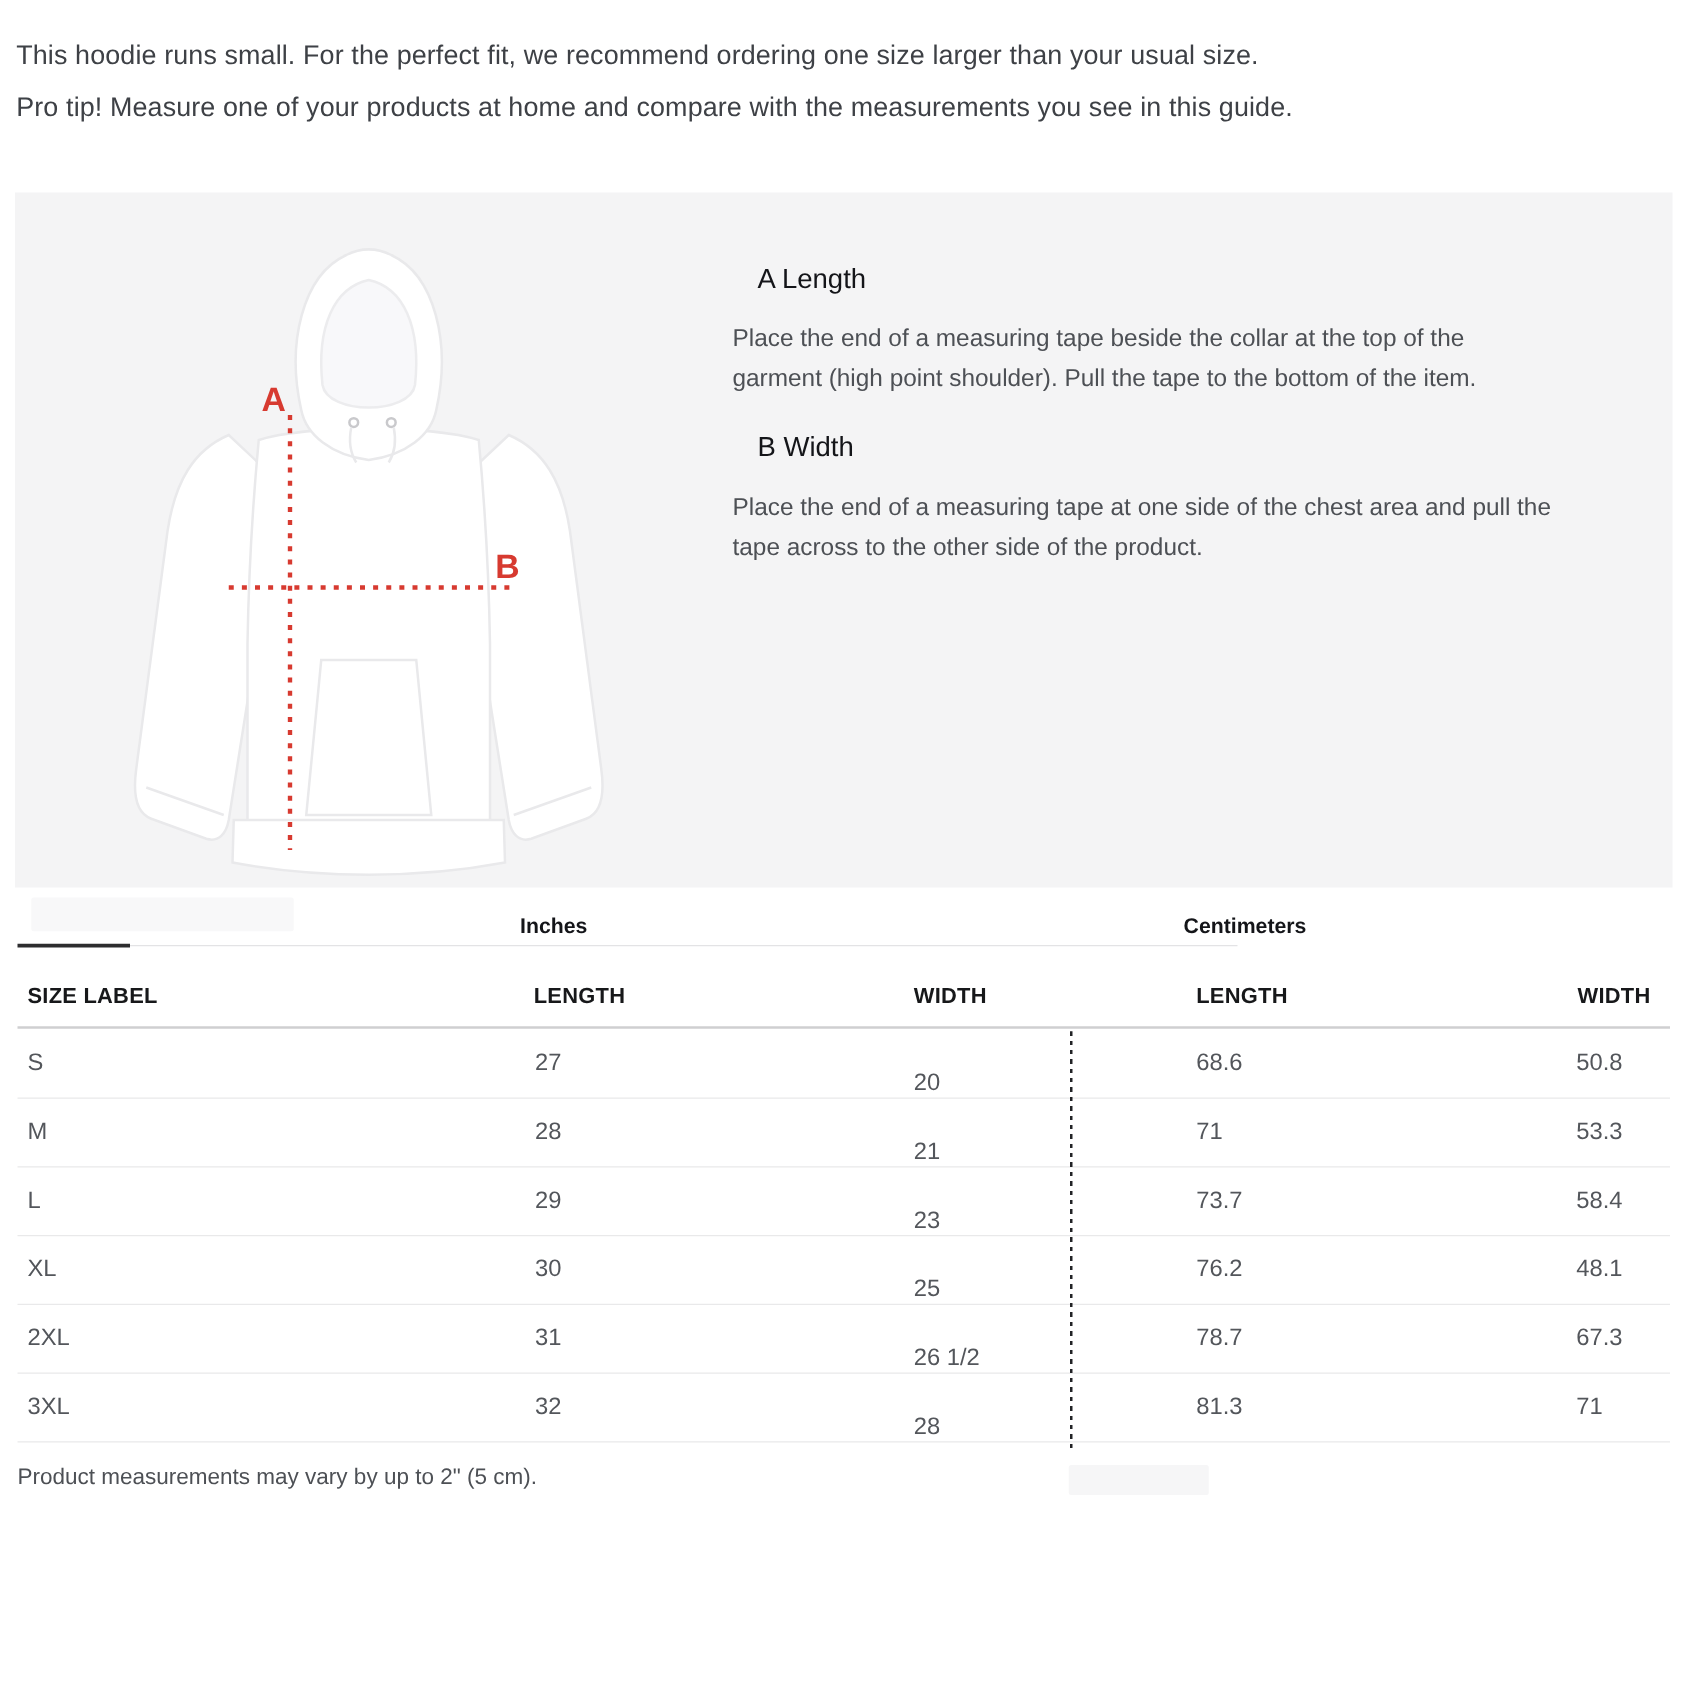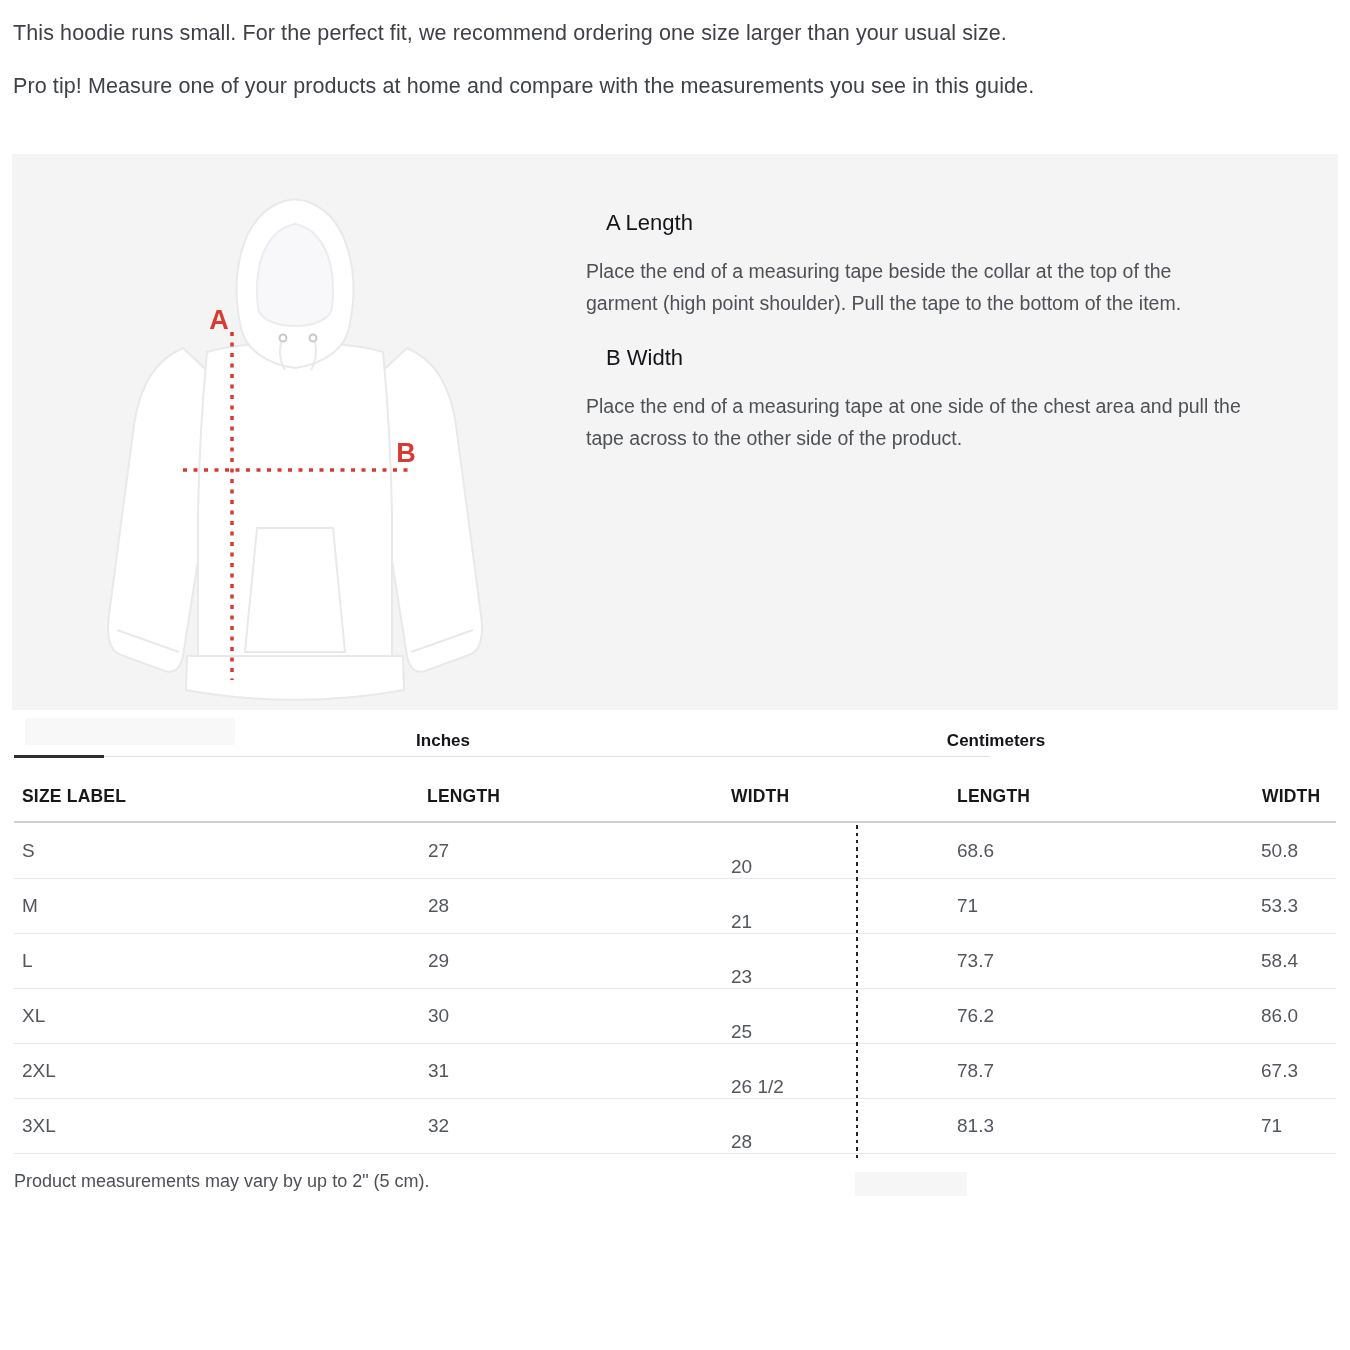--- a/index.html
+++ b/index.html
@@ -6,21 +6,21 @@
   body{
     width:1350px;height:1350px;position:relative;overflow:hidden;
     background:#ffffff;
     font-family:"Liberation Sans", sans-serif;
     -webkit-font-smoothing:antialiased;
   }
   .abs{position:absolute;}
 
   
   .intro-line{left:13px;font-size:21.5px;color:#3e4146;letter-spacing:0.1px;}
-  .intro-1{top:21px;}
+  .intro-1{top:32px;}
   .intro-2{top:74px;}
 
   
   .panel{left:12px;top:154px;width:1326px;height:556px;background:#f4f4f5;}
 
   
   .sec-title{left:586px;font-size:22px;font-weight:400;color:#141519;margin-left:20px;}
   .sec-title-a{top:210px;}
   .sec-title-b{top:345px;}
   .sec-body{left:586px;width:800px;font-size:19.5px;line-height:31.5px;color:#4d5055;white-space:pre-line;}
@@ -148,21 +148,21 @@
     <span class="cell c-len-in">29</span>
     <span class="cell c-wid-in">23</span>
     <span class="cell c-len-cm">73.7</span>
     <span class="cell c-wid-cm">58.4</span>
   </div>
   <div class="row r3">
     <span class="cell c-size">XL</span>
     <span class="cell c-len-in">30</span>
     <span class="cell c-wid-in">25</span>
     <span class="cell c-len-cm">76.2</span>
-    <span class="cell c-wid-cm">86.0</span>
+    <span class="cell c-wid-cm">48.1</span>
   </div>
   <div class="row r4">
     <span class="cell c-size">2XL</span>
     <span class="cell c-len-in">31</span>
     <span class="cell c-wid-in">26 1/2</span>
     <span class="cell c-len-cm">78.7</span>
     <span class="cell c-wid-cm">67.3</span>
   </div>
   <div class="row r5">
     <span class="cell c-size">3XL</span>

